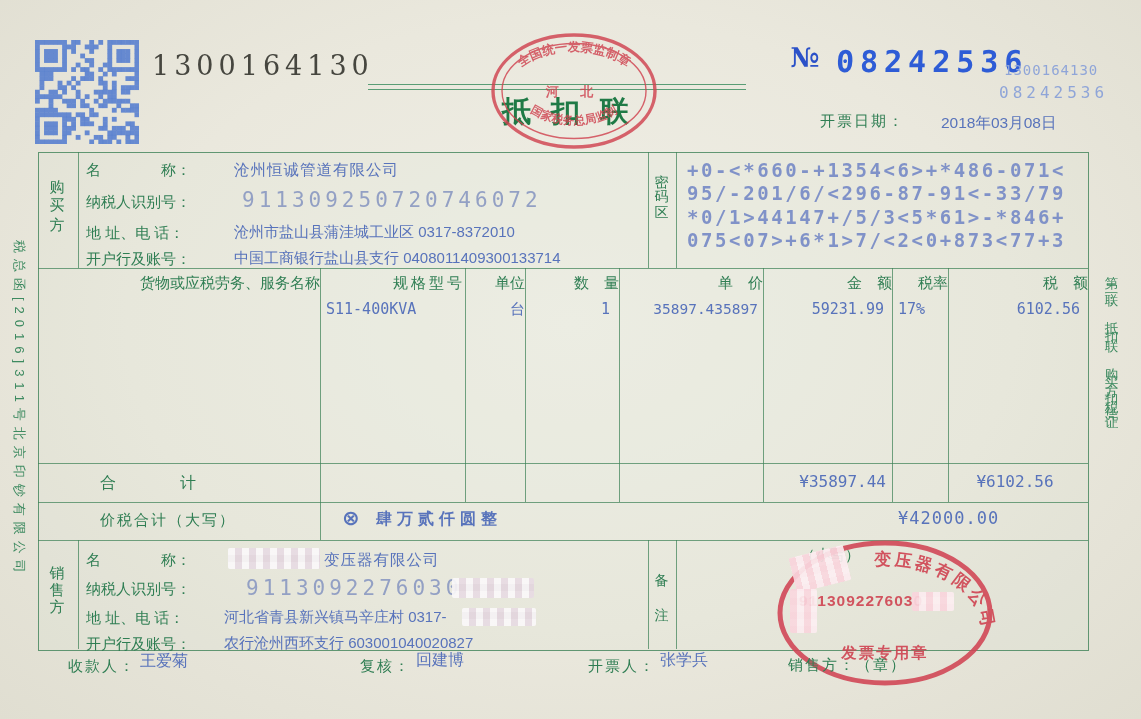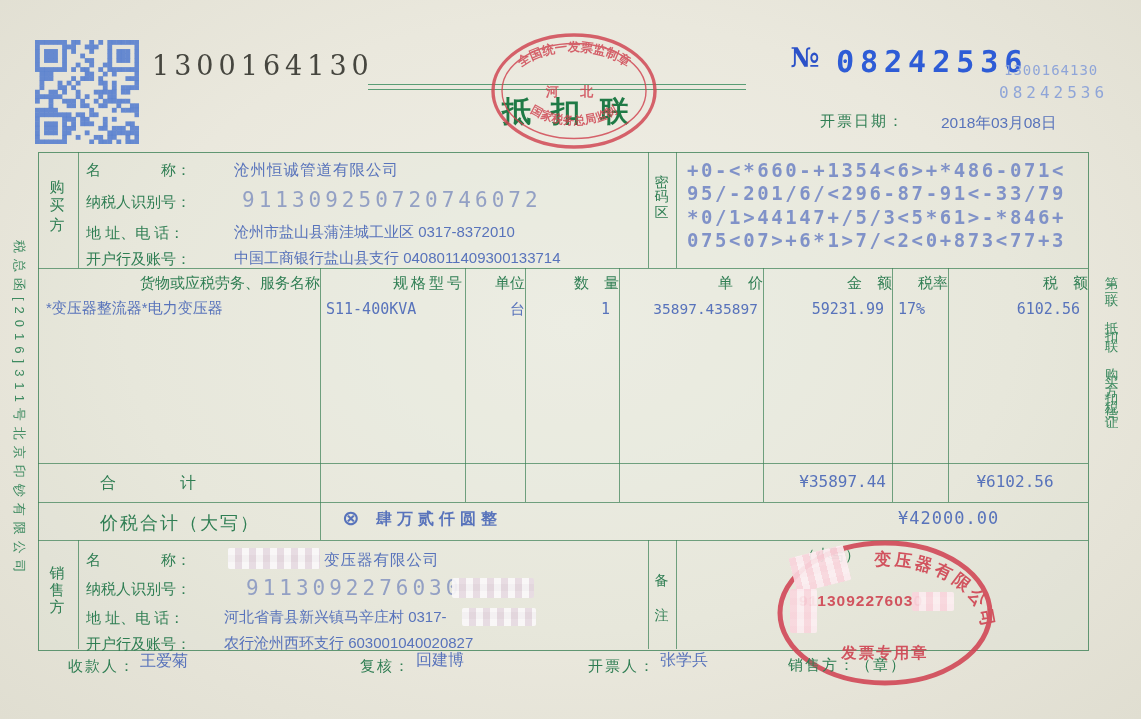--- a/index.html
+++ b/index.html
@@ -362,34 +362,33 @@
 
   <div class="abs green center-al" style="left:38px;top:274px;width:282px;font-size:15px;">货物或应税劳务、服务名称</div>
   <div class="abs green center-al" style="left:320px;top:274px;width:145px;font-size:15px;letter-spacing:3px;">规格型号</div>
   <div class="abs green center-al" style="left:465px;top:274px;width:60px;font-size:15px;">单位</div>
   <div class="abs green center-al" style="left:525px;top:274px;width:94px;font-size:15px;">数　量</div>
   <div class="abs green center-al" style="left:619px;top:274px;width:144px;font-size:15px;">单　价</div>
   <div class="abs green center-al" style="left:763px;top:274px;width:129px;font-size:15px;">金　额</div>
   <div class="abs green center-al" style="left:892px;top:274px;width:56px;font-size:15px;">税率</div>
   <div class="abs green center-al" style="left:948px;top:274px;width:140px;font-size:15px;">税　额</div>
 
-  <div class="abs blue" style="left:46px;top:299px;font-size:15px;">*变压器整流器*电力变压器</div>
   <div class="abs blue mono" style="left:326px;top:300px;font-size:15px;">S11-400KVA</div>
   <div class="abs blue center-al" style="left:465px;top:300px;width:60px;font-size:15px;">台</div>
   <div class="abs blue right-al mono" style="left:525px;top:300px;width:85px;font-size:15px;">1</div>
   <div class="abs blue right-al mono" style="left:619px;top:301px;width:139px;font-size:14.5px;">35897.435897</div>
   <div class="abs blue right-al mono" style="left:763px;top:300px;width:121px;font-size:15px;">59231.99</div>
   <div class="abs blue mono" style="left:898px;top:300px;font-size:15px;">17%</div>
   <div class="abs blue right-al mono" style="left:948px;top:300px;width:132px;font-size:15px;">6102.56</div>
 
   <div class="abs green" style="left:100px;top:473px;font-size:16px;">合　　　　计</div>
   <div class="abs blue right-al mono" style="left:763px;top:472px;width:123px;font-size:16px;">¥35897.44</div>
   <div class="abs blue right-al mono" style="left:948px;top:472px;width:134px;font-size:16px;text-align:center;">¥6102.56</div>
 
-  <div class="abs green" style="left:100px;top:511px;font-size:18px;letter-spacing:2px;">价税合计（大写）</div>
+  <div class="abs green" style="left:100px;top:511px;font-size:15px;letter-spacing:2px;">价税合计（大写）</div>
   <div class="abs blue" style="left:342px;top:506px;font-size:21px;font-weight:bold;">⊗</div>
   <div class="abs blue" style="left:376px;top:509px;font-size:16px;font-weight:bold;letter-spacing:5px;">肆万贰仟圆整</div>
   <div class="abs green" style="left:800px;top:511px;font-size:15px;margin-top:35px;">（小写）</div>
   <div class="abs blue mono" style="left:898px;top:508px;font-size:17px;letter-spacing:1px;">¥42000.00</div>
 
   <div class="abs green vtext" style="left:47px;top:554px;height:100px;font-size:15px;letter-spacing:16px;">销售方</div>
   <div class="abs green" style="left:86px;top:551px;font-size:15px;">名　　　　称：</div>
   <div class="mosaic" style="left:228px;top:548px;width:92px;height:21px;"></div>
   <div class="abs blue" style="left:324px;top:550px;font-size:15.5px;letter-spacing:1px;">变压器有限公司</div>
   <div class="abs green" style="left:86px;top:580px;font-size:15px;">纳税人识别号：</div>

